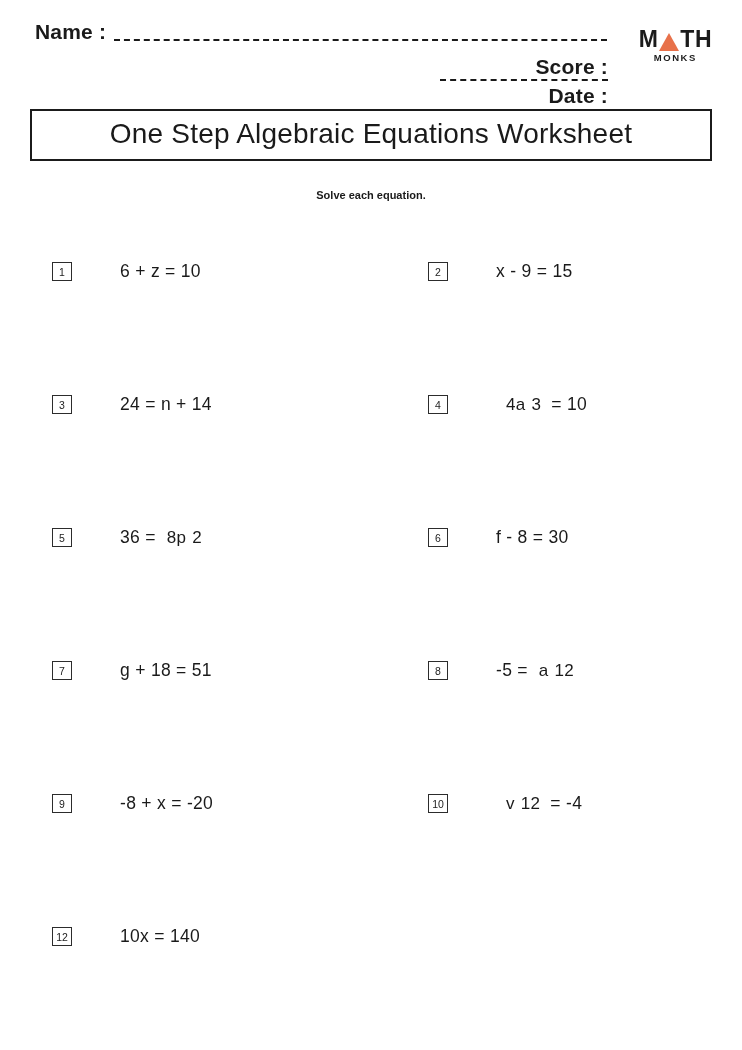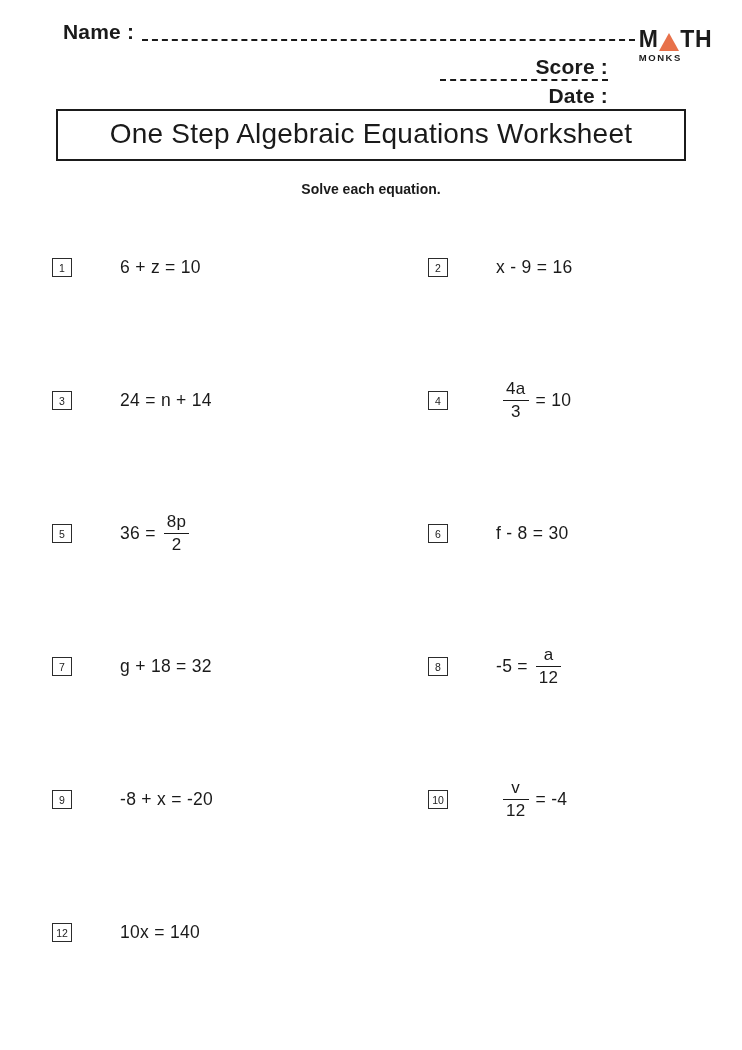--- a/index.html
+++ b/index.html
@@ -9,60 +9,60 @@
     font-family: "Liberation Sans", sans-serif;
     color: #1a1a1a;
     position: relative;
     overflow: hidden;
   }
   .page { width: 100%; height: 100%; position: relative; }
 
   
   .header { position: relative; padding: 16px 32px 0 35px; }
   .hrow { display: flex; align-items: flex-end; }
-  .name-row { width: 572px; height: 28px; margin-left: 28px; }
+  .name-row { width: 572px; height: 28px; }
   .score-row { width: 573px; height: 28px; margin-top: 11px; flex-direction: column; }
   .hlabel { font-size: 21px; font-weight: 600; white-space: nowrap; letter-spacing: 0.2px; }
   .dash-line { border-bottom: 2.5px dashed #1a1a1a; margin: 0 0 3px 8px; }
   .name-line { flex: 1; }
   .score-line { width: 168px; flex: none; }
   .date-label { margin-left: 30px; padding-left: 32px; }
   .date-line { flex: 1; }
 
   
   .logo { position: absolute; top: 28px; right: 30px; }
   .logo-top { display: flex; align-items: flex-end; font-size: 23px; font-weight: 700; letter-spacing: 0.5px; line-height: 1; color: #1b1b1b; }
   .tri { display: inline-block; width: 0; height: 0;
          border-left: 10px solid transparent; border-right: 10px solid transparent;
          margin: 0 1px 0 1px; }
-  .logo-sub { font-size: 9.5px; font-weight: 700; letter-spacing: 1.6px; text-align: left; margin-top: 1px; color: #1b1b1b; }
+  .logo-sub { font-size: 9.5px; font-weight: 700; letter-spacing: 1.6px; text-align: center; margin-top: 1px; color: #1b1b1b; }
 
   
   .title-box {
-    width: 630px; margin: 26px auto 0;
+    width: 682px; margin: 26px auto 0;
     border: 2px solid #1b1b1b;
     text-align: center; font-size: 28px; letter-spacing: 0.2px;
     padding: 7px 0 9px;
   }
-  .instruction { text-align: center; font-size: 14px; font-weight: 600; margin-top: 20px; }
+  .instruction { text-align: center; font-size: 11px; font-weight: 600; margin-top: 28px; }
 
   
   .problems { display: grid; grid-template-columns: 1fr 1fr; margin-top: 4px; }
   .problem { height: 133px; display: flex; align-items: center; }
   .problem:nth-child(odd)  { padding-left: 52px; }
   .problem:nth-child(even) { padding-left: 57px; }
   .num-box {
     width: 20px; height: 19px; flex: none;
     border: 1.5px solid #2c2c2c;
     display: flex; align-items: center; justify-content: center;
     font-size: 10.5px; color: #222;
     margin-right: 48px;
   }
-  .equation { font-size: 17.5px; letter-spacing: 0.3px; display: flex; align-items: center; white-space: pre; }
-  .frac { display: inline-flex; flex-direction: column; align-items: center; margin: 0 7px; line-height: 1.15; }
+  .equation { font-size: 17.5px; letter-spacing: 0.3px; display: flex; white-space: pre; }
+  .frac { display: inline-flex; flex-direction: row; align-items: center; margin: 0 7px; line-height: 1.15; }
   .equation .pre + .frac { margin-left: 8px; }
   .fnum, .fden { padding: 0 3px; font-size: 17px; }
   .fbar { width: 100%; height: 0; border-top: 1.6px solid #1a1a1a; margin: 1px 0; }
 </style>
 </head>
 <body>
 
 <div class="page">
 
   <div class="header">
@@ -100,21 +100,21 @@
       <span class="equation">
         <span class="pre">6 + z = 10</span>
         
         
       </span>
     </div>
 
     <div class="problem">
       <span class="num-box">2</span>
       <span class="equation">
-        <span class="pre">x - 9 = 16</span>
+        <span class="pre">x - 9 = 15</span>
         
         
       </span>
     </div>
 
     <div class="problem">
       <span class="num-box">3</span>
       <span class="equation">
         <span class="pre">24 = n + 14</span>
         
@@ -153,21 +153,21 @@
       <span class="equation">
         <span class="pre">f - 8 = 30</span>
         
         
       </span>
     </div>
 
     <div class="problem">
       <span class="num-box">7</span>
       <span class="equation">
-        <span class="pre">g + 18 = 32</span>
+        <span class="pre">g + 18 = 51</span>
         
         
       </span>
     </div>
 
     <div class="problem">
       <span class="num-box">8</span>
       <span class="equation">
         <span class="pre">-5 =</span>
         <span class="frac">

